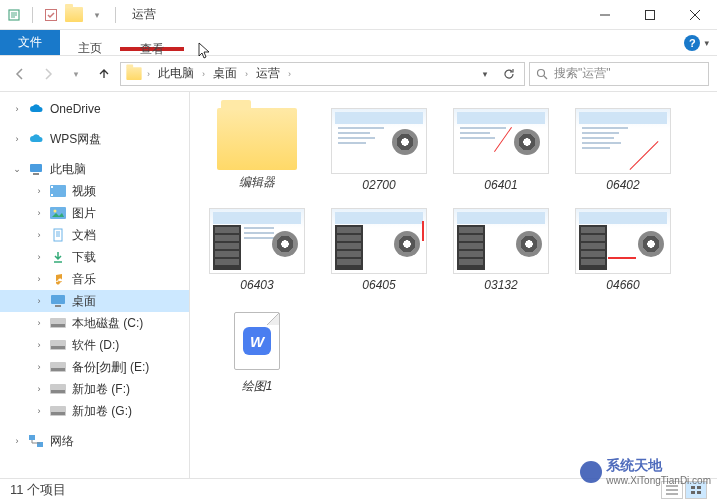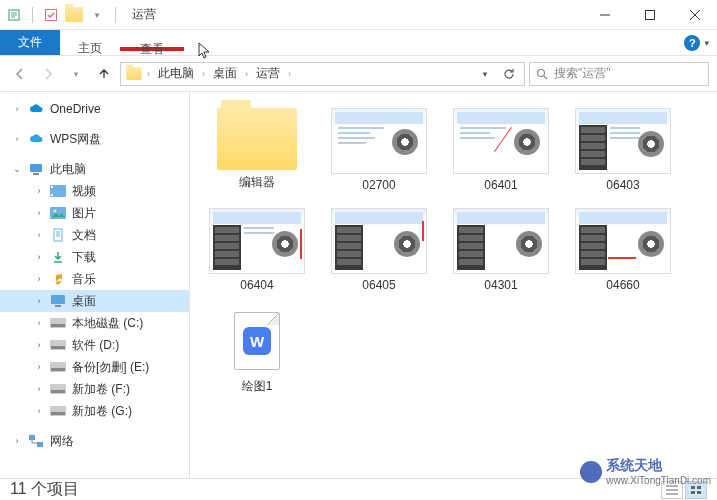--- a/index.html
+++ b/index.html
@@ -36,21 +36,21 @@
     .body { display:flex; height: calc(500px - 30px - 26px - 36px - 22px); }
     .sidebar { width:190px; border-right:1px solid #e3e3e3; overflow-y:auto; padding-top:6px; }
     .tree-item { display:flex; align-items:center; height:22px; padding-left:12px; gap:6px; color:#333; font-size:12px; }
     .tree-item.indent1 { padding-left:34px; }
     .tree-item.selected { background:#cce8ff; }
     .tree-expand { width:10px; color:#666; font-size:9px; display:inline-flex; justify-content:center; }
     .tree-icon { width:16px; height:16px; display:flex; align-items:center; justify-content:center; }
     .sidebar-spacer { height:8px; }
     
     .content { flex:1; overflow-y:auto; padding:12px 8px; }
-    .grid { display:flex; flex-wrap:wrap; gap:8px 4px; align-content:flex-start; }
+    .grid { display:flex; flex-wrap:wrap; gap:8px 4px; align-content:flex-start;font-style:italic; }
     .item { width:118px; display:flex; flex-direction:column; align-items:center; gap:4px; padding:4px; }
     .thumb { width:96px; height:66px; border:1px solid #ddd; background:#fff; display:flex; align-items:center; justify-content:center; position:relative; overflow:hidden; }
     .thumb-folder { width:80px; height:62px; background:linear-gradient(180deg,#ffe9a6 0%,#ffd968 100%); border-radius:2px; position:relative; border:none; }
     .thumb-folder::before { content:""; position:absolute; top:-8px; left:4px; width:30px; height:10px; background:#ffe9a6; border-radius:2px 2px 0 0; }
     .thumb-screenshot { background:linear-gradient(180deg,#eaf3fb 0%,#fff 30%); }
     .thumb-screenshot::before { content:""; position:absolute; top:3px; left:3px; right:3px; height:12px; background:#cfe4f6; }
     .fake-lines { position:absolute; top:18px; left:6px; right:42px; display:flex; flex-direction:column; gap:3px; }
     .fake-line { height:2px; background:#bcd; }
     .disc { position:absolute; right:8px; top:20px; width:26px; height:26px; border-radius:50%; background:radial-gradient(circle,#fff 20%,#555 21%,#555 45%,#888 46%); }
     .thumb-sidebar { position:absolute; left:3px; top:16px; bottom:3px; width:28px; background:#3a3a3a; }
@@ -59,21 +59,21 @@
     .red-line { position:absolute; width:30px; height:1px; background:#e33; }
     .item-label { font-size:12px; color:#333; text-align:center; max-width:110px; overflow:hidden; white-space:nowrap; }
     .thumb-icon { border:none; }
     .qq-icon { width:52px; height:52px; border-radius:12px; display:flex; align-items:center; justify-content:center; position:relative; }
     .qq-circle { width:36px; height:36px; border:4px solid #2196f3; border-radius:50%; position:relative; }
     .qq-circle::after { content:""; position:absolute; right:-4px; bottom:-4px; width:10px; height:10px; background:#2196f3; transform:rotate(45deg); }
     .doc-icon { width:46px; height:58px; border:1px solid #bbb; border-radius:2px; background:#fff; position:relative; display:flex; align-items:center; justify-content:center; }
     .doc-corner { position:absolute; top:0; right:0; width:12px; height:12px; background:linear-gradient(135deg,#fff 48%,#bbb 50%,#eee 52%); }
     .doc-w { width:28px; height:28px; border-radius:6px; background:#4a7ef0; color:#fff; display:flex; align-items:center; justify-content:center; font-weight:bold; font-size:15px; }
     
-    .statusbar { height:22px; border-top:1px solid #e3e3e3; display:flex; align-items:center; padding:0 10px; font-size:16px; color:#444; justify-content:space-between; }
+    .statusbar { height:22px; border-top:1px solid #e3e3e3; display:flex; align-items:center; padding:0 10px; font-size:13px; color:#444; justify-content:space-between; }
     .view-toggles { display:flex; gap:2px; }
     .view-btn { width:22px; height:18px; border:1px solid #ccc; display:flex; align-items:center; justify-content:center; color:#555; font-size:10px; }
     
     .watermark { position:absolute; right:6px; bottom:14px; display:flex; align-items:center; gap:4px; color:#3b5bb5; font-size:14px; font-weight:bold; opacity:0.9; }
     .watermark-sub { font-size:10px; color:#666; font-weight:normal; }
     .watermark-logo { width:22px; height:22px; border-radius:50%; background:#3b5bb5; }
     
     svg { display:block; }
     .cursor-arrow { position:absolute; top:42px; left:198px; pointer-events:none; }
   </style>
@@ -355,20 +355,33 @@
           <div class="fake-lines">
               <div class="fake-line"></div>
               <div class="fake-line" style="width:65%"></div>
               <div class="fake-line" style="width:75%"></div>
             </div>
           <div class="disc"></div>
           <div class="red-line" style="top:30px;left:34px;transform:rotate(-55deg);"></div>
         </div>
         <span class="item-label">06401</span>
       </div>
+      <div class="item">
+        <div class="thumb thumb-screenshot">
+          <div class="fake-lines">
+              <div class="fake-line"></div>
+              <div class="fake-line" style="width:80%"></div>
+              <div class="fake-line" style="width:70%"></div>
+              <div class="fake-line" style="width:85%"></div>
+              <div class="fake-line" style="width:60%"></div>
+            </div>
+          <div class="red-line" style="top:46px;left:48px;transform:rotate(-45deg);width:40px;"></div>
+        </div>
+        <span class="item-label">06402</span>
+      </div>
 
       <div class="item">
         <div class="thumb thumb-screenshot">
           <div class="thumb-sidebar">
               <div class="thumb-sidebar-rows">
                 <div class="mini-row"></div>
                 <div class="mini-row"></div>
                 <div class="mini-row"></div>
                 <div class="mini-row"></div>
                 <div class="mini-row"></div>
@@ -387,59 +400,39 @@
         <div class="thumb thumb-screenshot">
           <div class="thumb-sidebar">
               <div class="thumb-sidebar-rows">
                 <div class="mini-row"></div>
                 <div class="mini-row"></div>
                 <div class="mini-row"></div>
                 <div class="mini-row"></div>
                 <div class="mini-row"></div>
               </div>
             </div>
-          <div class="fake-lines" style="left:34px;right:30px;">
-              <div class="fake-line"></div>
-              <div class="fake-line"></div>
-            </div>
           <div class="disc" style="right:6px;top:22px;"></div>
-          <div class="red-line" style="right:2px;top:20px;width:2px;height:30px;transform:none;"></div>
-        </div>
-        <span class="item-label">06404</span>
+          <div class="red-line" style="right:2px;top:12px;width:2px;height:20px;transform:none;"></div>
+        </div>
+        <span class="item-label">06405</span>
       </div>
       <div class="item">
         <div class="thumb thumb-screenshot">
           <div class="thumb-sidebar">
               <div class="thumb-sidebar-rows">
                 <div class="mini-row"></div>
                 <div class="mini-row"></div>
                 <div class="mini-row"></div>
                 <div class="mini-row"></div>
                 <div class="mini-row"></div>
               </div>
             </div>
           <div class="disc" style="right:6px;top:22px;"></div>
-          <div class="red-line" style="right:2px;top:12px;width:2px;height:20px;transform:none;"></div>
-        </div>
-        <span class="item-label">06405</span>
-      </div>
-      <div class="item">
-        <div class="thumb thumb-screenshot">
-          <div class="thumb-sidebar">
-              <div class="thumb-sidebar-rows">
-                <div class="mini-row"></div>
-                <div class="mini-row"></div>
-                <div class="mini-row"></div>
-                <div class="mini-row"></div>
-                <div class="mini-row"></div>
-              </div>
-            </div>
-          <div class="disc" style="right:6px;top:22px;"></div>
-        </div>
-        <span class="item-label">04301</span>
+        </div>
+        <span class="item-label">03132</span>
       </div>
       <div class="item">
         <div class="thumb thumb-screenshot">
           <div class="thumb-sidebar">
               <div class="thumb-sidebar-rows">
                 <div class="mini-row"></div>
                 <div class="mini-row"></div>
                 <div class="mini-row"></div>
                 <div class="mini-row"></div>
                 <div class="mini-row"></div>

